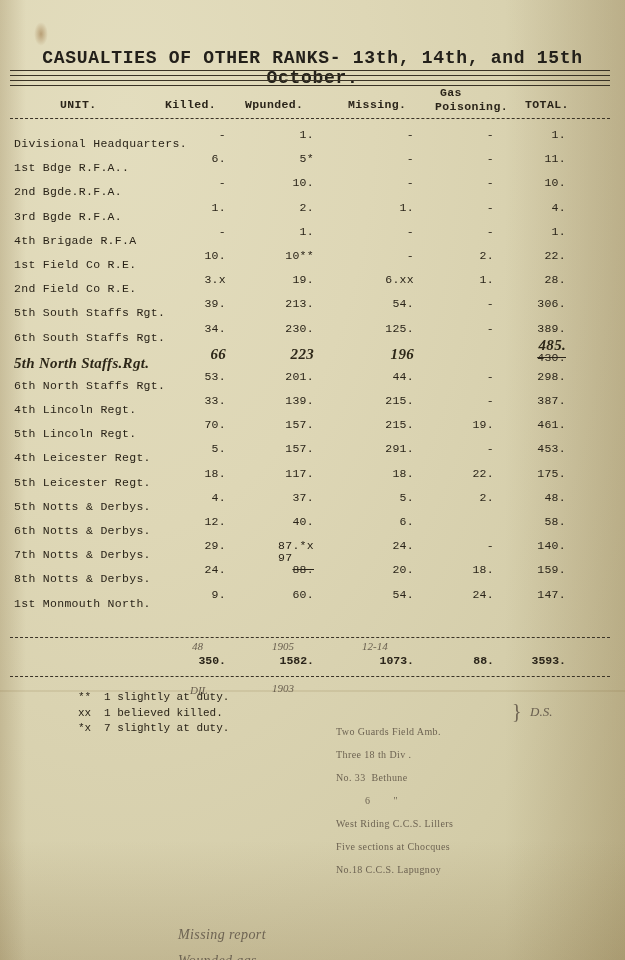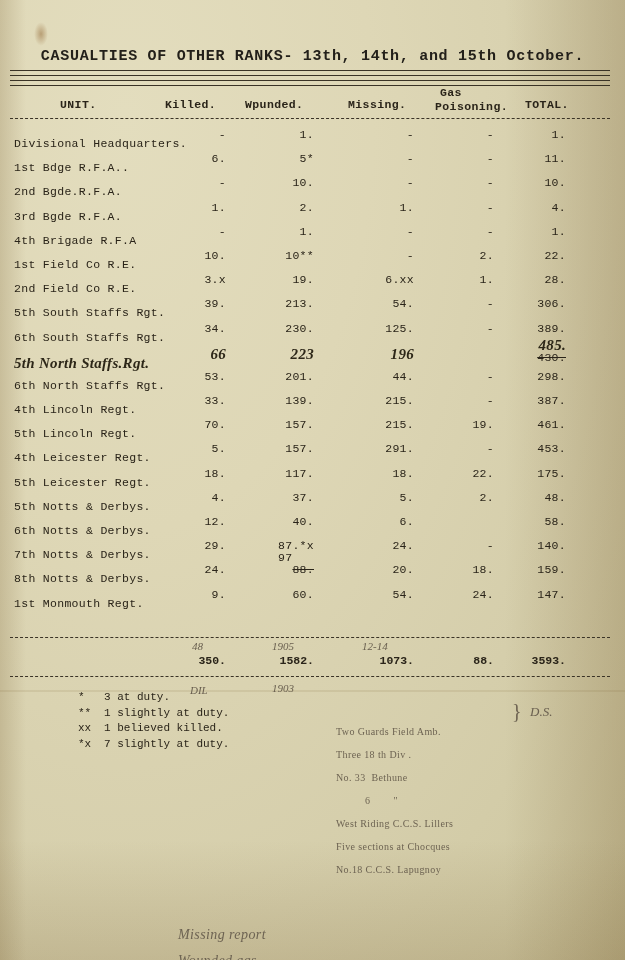--- a/index.html
+++ b/index.html
@@ -49,21 +49,21 @@
   #fold-line {
     position: absolute; left: 0; top: 690px; width: 625px; height: 2px;
     background: rgba(120,95,50,.12);
   }
 
   
   #title {
     position: absolute;
     left: 0; right: 0; top: 48px;
     text-align: center;
-    font-size: 15px;
+    font-size: 18px;
     letter-spacing: .7px;
     font-weight: bold;
     color: #23201a;
   }
   .rule {
     position: absolute;
     left: 10px;
     width: 600px;
     height: 0;
     border-top: 1.5px solid #3a3326;
@@ -368,21 +368,21 @@
       <div class="row">
         <span class="cell c-unit">8th Notts &amp; Derbys.</span>
         <span class="cell c-killed">24.</span>
         <span class="cell c-wounded struck">88.</span>
         <span class="cell" style="left: 268px; top: -10px;">97</span>
         <span class="cell c-missing">20.</span>
         <span class="cell c-gas">18.</span>
         <span class="cell c-total">159.</span>
       </div>
       <div class="row">
-        <span class="cell c-unit">1st Monmouth Regt.</span>
+        <span class="cell c-unit">1st Monmouth North.</span>
         <span class="cell c-killed">9.</span>
         <span class="cell c-wounded">60.</span>
         <span class="cell c-missing">54.</span>
         <span class="cell c-gas">24.</span>
         <span class="cell c-total">147.</span>
       </div>
     </div>
 
   <div id="dash-total-top"></div>
 
@@ -396,21 +396,20 @@
 
   <span class="pencil" style="left:192px; top:640px;">48</span>
   <span class="pencil" style="left:190px; top:684px;">DIL</span>
   <span class="pencil" style="left:272px; top:640px;">1905</span>
   <span class="pencil" style="left:272px; top:682px;">1903</span>
   <span class="pencil" style="left:362px; top:640px;">12-14</span>
 
   <div id="dash-total-bottom"></div>
 
   <div id="footnotes">
-      <div class="fn"><span class="fn-mark">*</span><span>3 at duty.</span></div>
       <div class="fn"><span class="fn-mark">**</span><span>1 slightly at duty.</span></div>
       <div class="fn"><span class="fn-mark">xx</span><span>1 believed killed.</span></div>
       <div class="fn"><span class="fn-mark">*x</span><span>7 slightly at duty.</span></div>
     </div>
 
   <div id="handnotes">
       <div class="hn">Two Guards Field Amb.</div>
       <div class="hn">Three 18 th Div .</div>
       <div class="hn">No. 33  Bethune</div>
       <div class="hn">          6        "</div>

